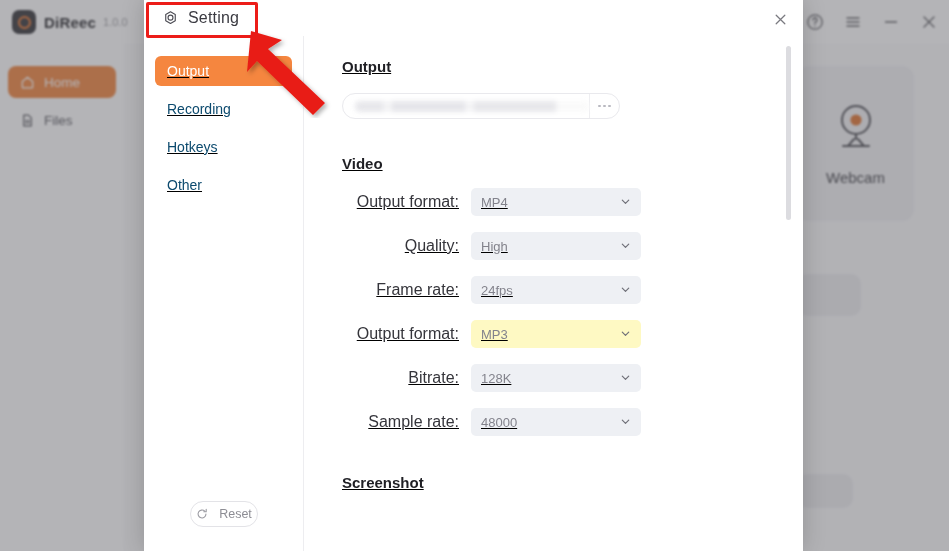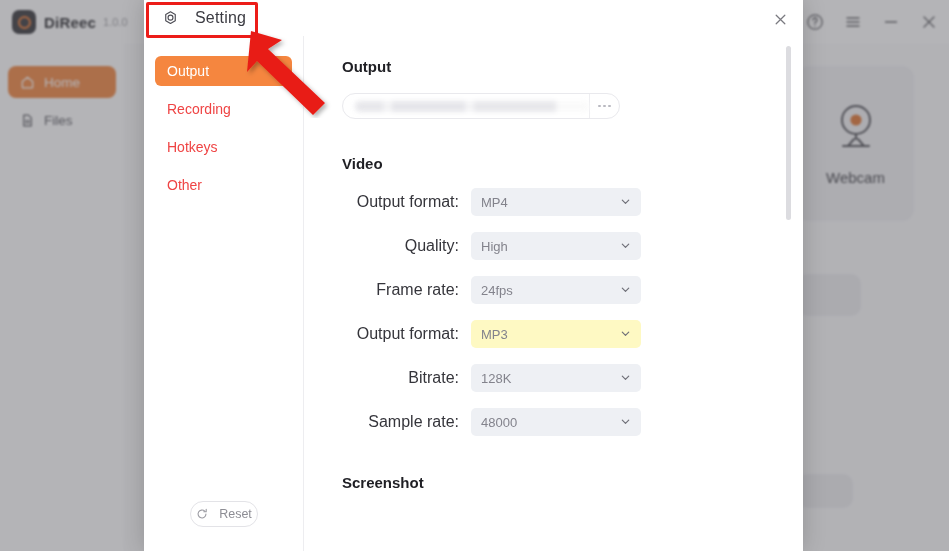--- a/index.html
+++ b/index.html
@@ -74,38 +74,38 @@
   
   .dialog {
     position: absolute; left: 144px; top: 0; width: 659px; height: 551px;
     background: #ffffff; box-shadow: 0 0 22px rgba(0,0,0,0.18);
     overflow: hidden;
   }
   .dlg-header {
     position: absolute; top: 0; left: 0; right: 0; height: 36px;
     display: flex; align-items: center;
   }
-  .dlg-title-wrap { display: flex; align-items: center; gap: 16px; margin-left: 18px; }
+  .dlg-title-wrap { display: flex; align-items: center; gap: 9px; margin-left: 18px; }
   .dlg-title { font-size: 16px; color: #3b3b42; letter-spacing: .2px; }
   .dlg-close {
     position: absolute; right: 12px; top: 8px; width: 22px; height: 22px;
     display: flex; align-items: center; justify-content: center;
     color: #7a7a80; cursor: pointer;
   }
 
-  .dlg-body { position: absolute; top: 36px; left: 0; right: 0; bottom: 0; display: flex; }
+  .dlg-body { position: absolute; top: 36px; left: 0; right: 0; bottom: 0; display: flex; text-decoration: underline; }
 
   .dlg-sidebar {
     width: 160px; background: #ffffff; border-right: 1px solid #ededf0;
     padding-top: 20px; position: relative;
   }
   .side-item {
     height: 30px; margin: 0 11px 8px 11px; border-radius: 6px;
     display: flex; align-items: center; padding-left: 12px;
-    font-size: 14px; color: #ef4444; cursor: pointer;
+    font-size: 14px; color: #0c4a6e; cursor: pointer;
   }
   .side-item.active { background: #f5863f; color: #ffffff; }
 
   .reset-btn {
     position: absolute; left: 46px; bottom: 24px;
     width: 68px; height: 26px; border: 1px solid #e3e3e7; border-radius: 13px;
     background: #ffffff; display: flex; align-items: center; justify-content: center; gap: 11px;
     font-size: 12.5px; color: #8d8d94; cursor: pointer;
   }
 

